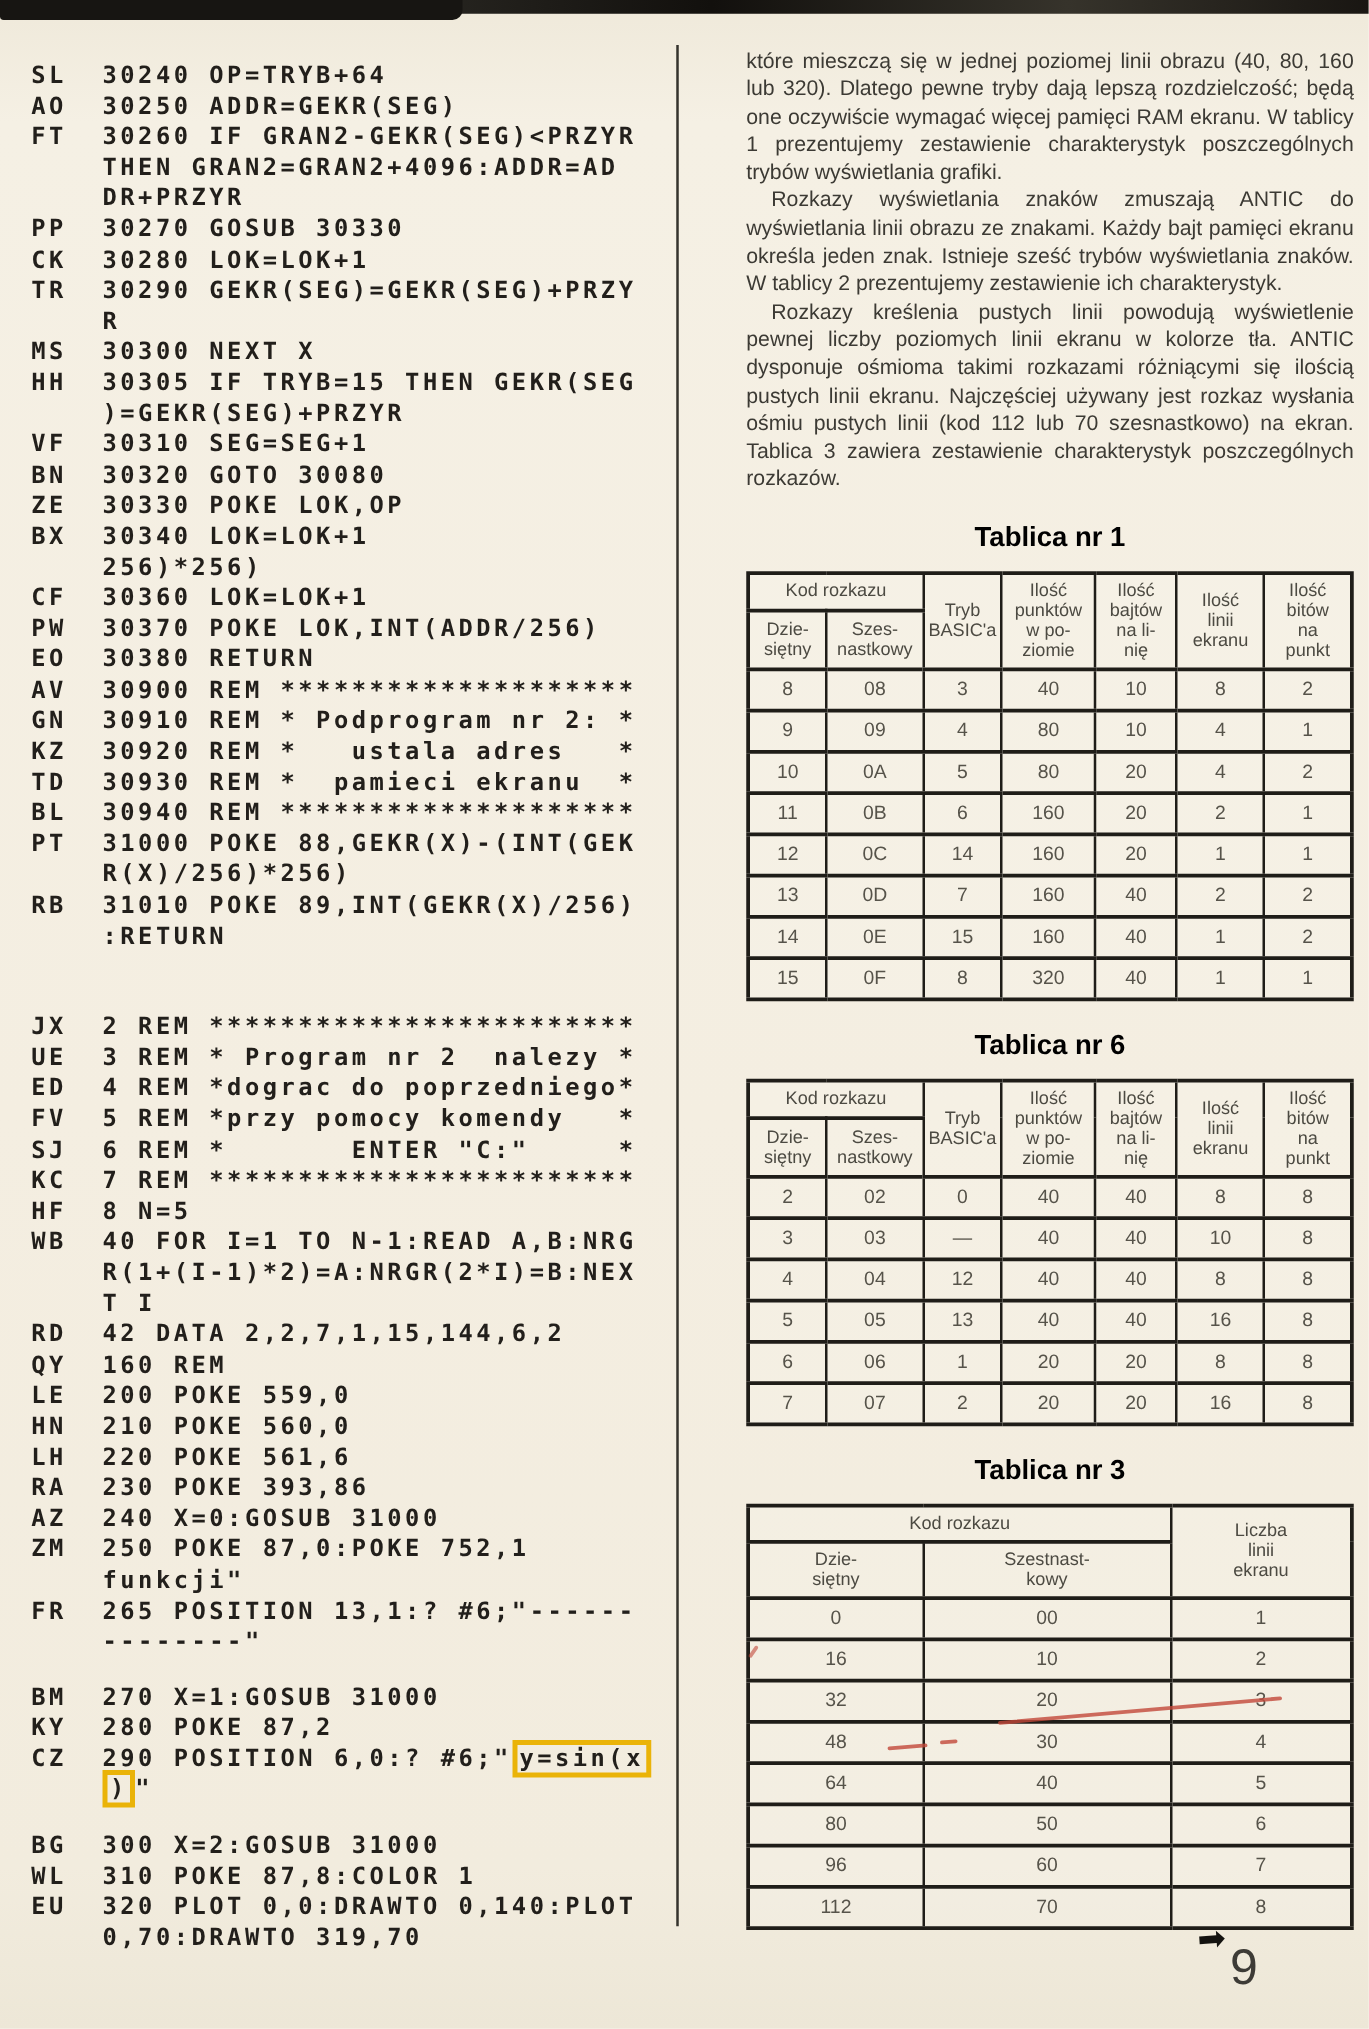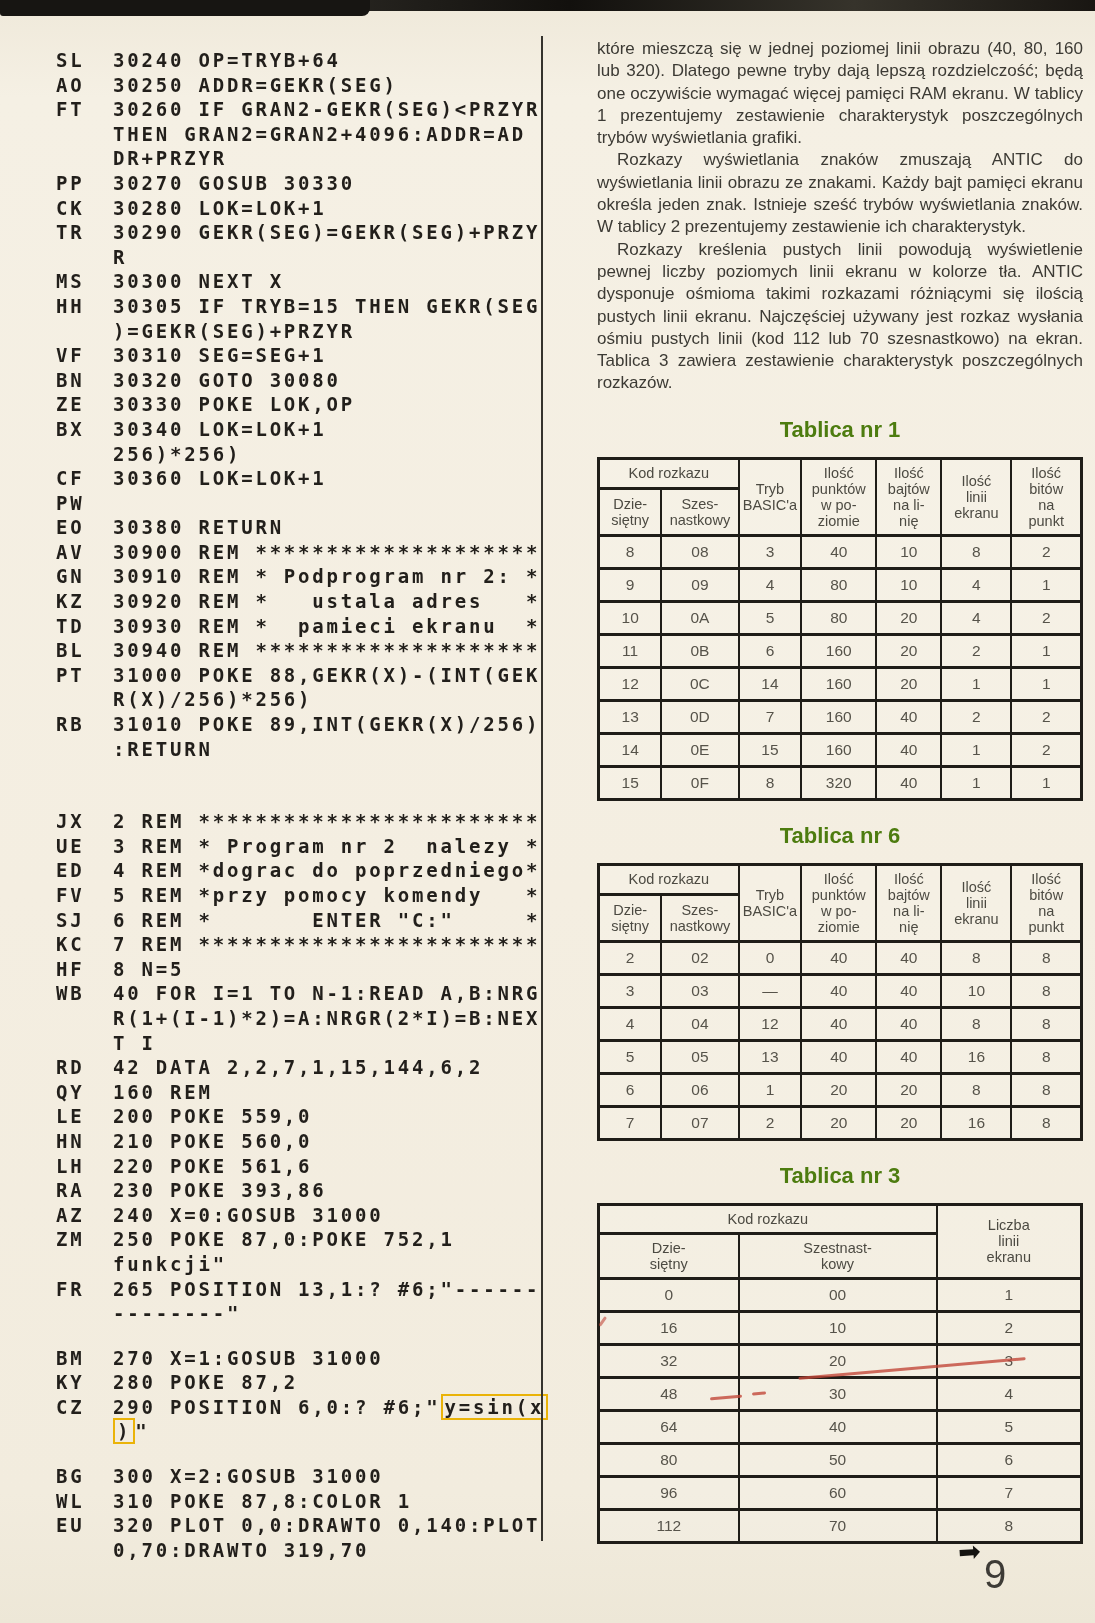--- a/index.html
+++ b/index.html
@@ -8,40 +8,40 @@
     background:linear-gradient(180deg,#efe9da 0%,#f5f0e4 6%,#f4eee1 55%,#f2ecde 92%,#ede7d7 100%);
     font-family:"Liberation Sans",sans-serif;
   }
   
   .topbar{position:absolute;left:0;top:0;right:0;height:11px;
     background:linear-gradient(90deg,#161411 0%,#2a2823 28%,#12100d 52%,#36332b 78%,#191612 100%);}
   .topbar2{position:absolute;left:0;top:0;width:370px;height:16px;background:#171512;border-radius:0 0 8px 3px;}
 
   
   .listing{
-    position:absolute;left:56px;top:48px;width:505px;
+    position:absolute;left:25px;top:48px;width:505px;
     font-family:"DejaVu Sans Mono",monospace;font-weight:bold;
     font-size:19px;letter-spacing:2.8px;line-height:24.6px;color:#221f1b;
   }
   .lrow{display:flex;white-space:pre;}
   .lrow.cont{padding-left:57px;}
   .lrow.gap{margin-top:20px;}
   .chk{flex:0 0 57px;width:57px;}
   .code{white-space:pre;}
-  .inv{border:2px solid #eab308;padding:0 2px;}
+  .inv{border:4px solid #eab308;padding:0 2px;}
   .prog2{margin-top:48px;}
 
   .divider{position:absolute;left:541px;top:36px;width:2px;height:1505px;background:#35332d;}
 
   
   .rightcol{position:absolute;left:557px;top:38px;width:486px;color:#3c3a34;padding-left:40px;}
   .rightcol p{margin:0;font-size:17px;line-height:22.3px;text-align:justify;}
   .rightcol p.indent{text-indent:20px;}
 
-  .tbl-title{text-align:center;font-weight:bold;font-size:22px;color:#4d7c0f;margin:22px 0 14px;}
+  .tbl-title{text-align:center;font-weight:bold;font-size:22px;color:#000000;margin:22px 0 14px;}
   table{width:100%;border-collapse:collapse;border:3px solid #1f1d18;background:rgba(255,255,255,0.12);}
   th,td{border:3px solid #1f1d18;border-left-width:2px;border-right-width:2px;text-align:center;vertical-align:middle;}
   th{font-weight:normal;font-size:14.5px;line-height:16px;color:#4c4a42;padding:5px 2px;white-space:pre-line;}
   td{font-size:15.5px;color:#56534a;padding:6px 2px;line-height:18px;}
 
   .arrow{position:absolute;left:958px;top:1536px;font-size:27px;color:#141310;transform:rotate(-4deg);
          font-family:"DejaVu Sans",sans-serif;}
   .pagenum{position:absolute;left:984px;top:1552px;font-size:40px;color:#3d3b36;font-family:"Liberation Sans",sans-serif;}
 
   
@@ -70,21 +70,21 @@
       <div class="lrow cont"><span class="code">R</span></div>
       <div class="lrow"><span class="chk">MS</span><span class="code">30300 NEXT X</span></div>
       <div class="lrow"><span class="chk">HH</span><span class="code">30305 IF TRYB=15 THEN GEKR(SEG</span></div>
       <div class="lrow cont"><span class="code">)=GEKR(SEG)+PRZYR</span></div>
       <div class="lrow"><span class="chk">VF</span><span class="code">30310 SEG=SEG+1</span></div>
       <div class="lrow"><span class="chk">BN</span><span class="code">30320 GOTO 30080</span></div>
       <div class="lrow"><span class="chk">ZE</span><span class="code">30330 POKE LOK,OP</span></div>
       <div class="lrow"><span class="chk">BX</span><span class="code">30340 LOK=LOK+1</span></div>
       <div class="lrow cont"><span class="code">256)*256)</span></div>
       <div class="lrow"><span class="chk">CF</span><span class="code">30360 LOK=LOK+1</span></div>
-      <div class="lrow"><span class="chk">PW</span></div>
+      <div class="lrow"><span class="chk">PW</span><span class="code">30370 POKE LOK,INT(ADDR/256)</span></div>
       <div class="lrow"><span class="chk">EO</span><span class="code">30380 RETURN</span></div>
       <div class="lrow"><span class="chk">AV</span><span class="code">30900 REM ********************</span></div>
       <div class="lrow"><span class="chk">GN</span><span class="code">30910 REM * Podprogram nr 2: *</span></div>
       <div class="lrow"><span class="chk">KZ</span><span class="code">30920 REM *   ustala adres   *</span></div>
       <div class="lrow"><span class="chk">TD</span><span class="code">30930 REM *  pamieci ekranu  *</span></div>
       <div class="lrow"><span class="chk">BL</span><span class="code">30940 REM ********************</span></div>
       <div class="lrow"><span class="chk">PT</span><span class="code">31000 POKE 88,GEKR(X)-(INT(GEK</span></div>
       <div class="lrow cont"><span class="code">R(X)/256)*256)</span></div>
       <div class="lrow"><span class="chk">RB</span><span class="code">31010 POKE 89,INT(GEKR(X)/256)</span></div>
       <div class="lrow cont"><span class="code">:RETURN</span></div>

